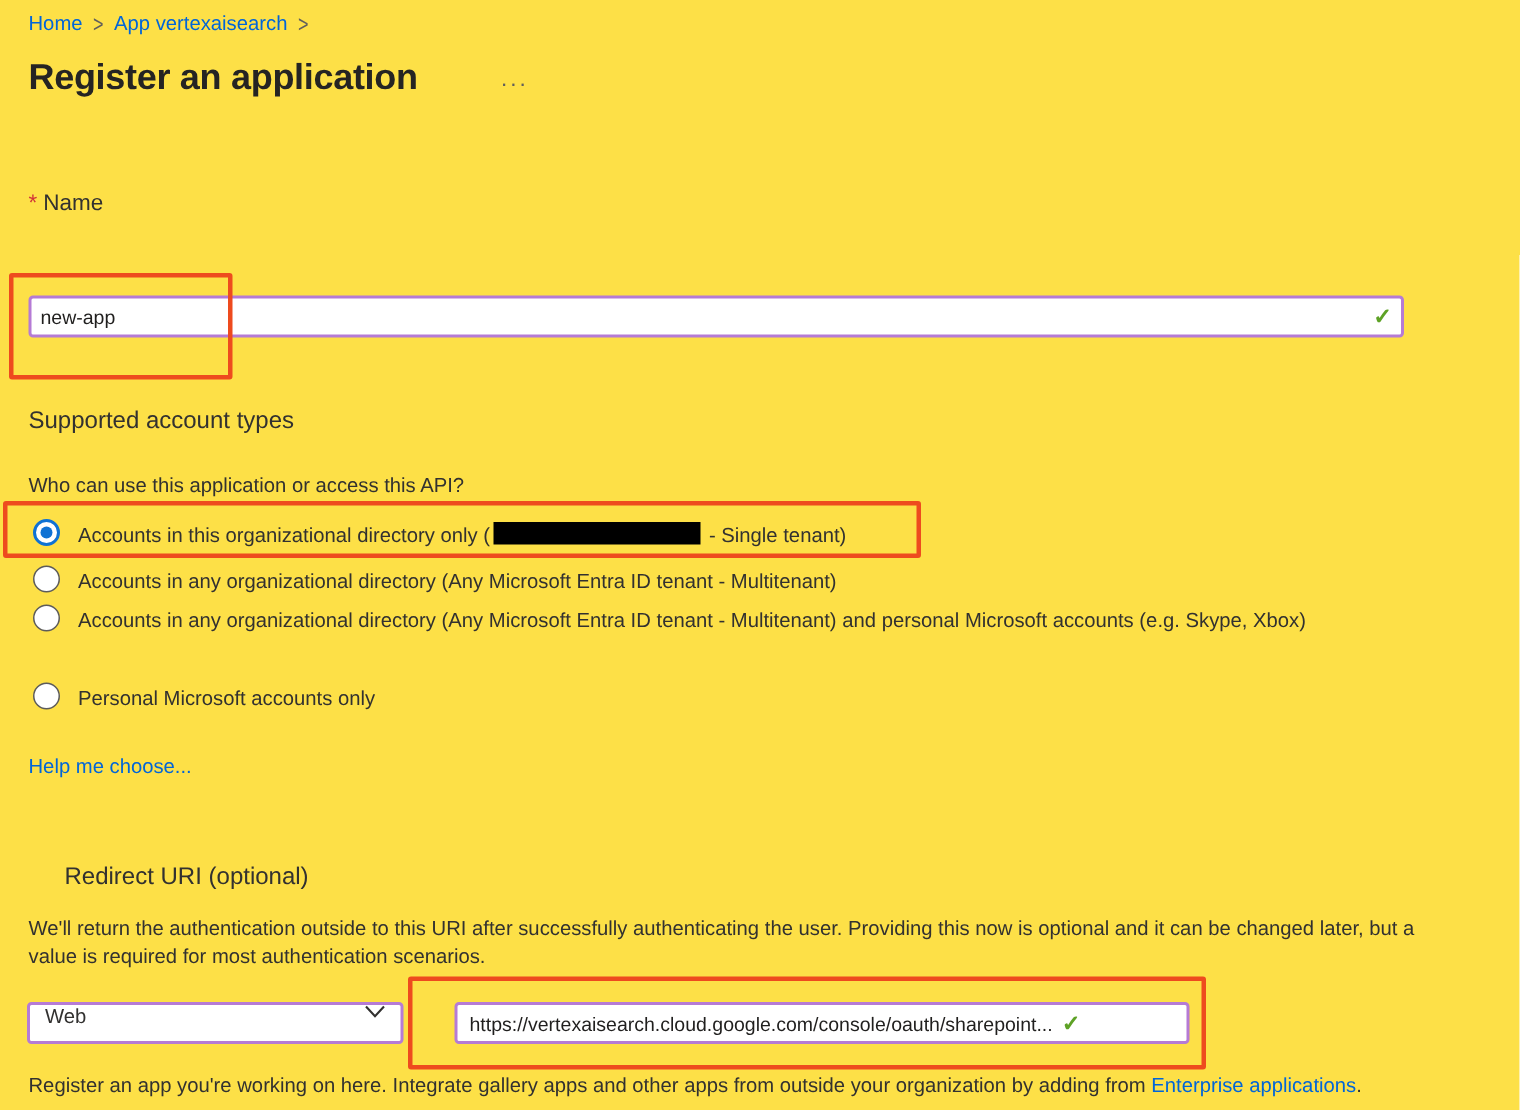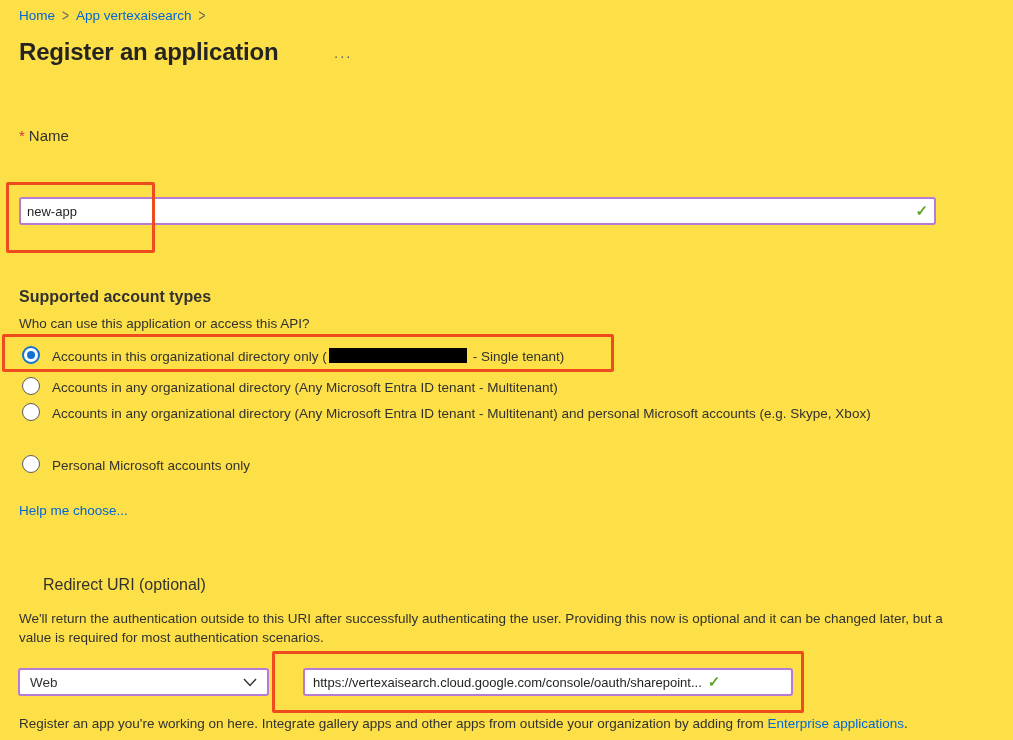--- a/index.html
+++ b/index.html
@@ -26,42 +26,42 @@
   .valid-check { color:#5ea226; font-size:15px; font-weight:700; flex:none; }
 
   
   .annot { position:absolute; border:3px solid #ee4b1e; border-radius:2px; pointer-events:none; }
   .annot-name { left:6px; top:182px; width:149px; height:71px; }
   .annot-radio { left:2px; top:334px; width:612px; height:38px; }
   .annot-uri { left:272px; top:651px; width:532px; height:62px; }
 
   
   .section-heading { position:absolute; left:19px; font-size:16px; font-weight:400; color:#323130; }
-  .heading-accounts { top:288px;font-weight:bold; }
+  .heading-accounts { top:272px; }
   .heading-redirect { top:576px;margin-left:24px; }
   .question { position:absolute; left:19px; top:316px; font-size:13.5px; }
 
   .radio-row { position:absolute; left:22px; display:flex; align-items:flex-start; gap:12px; font-size:13.5px; line-height:1.58; cursor:pointer; }
   .radio-row.r1 { top:345px; }
   .radio-row.r2 { top:376px; }
   .radio-row.r3 { top:402px; }
   .radio-row.r4 { top:454px; }
   .radio { width:18px; height:18px; border-radius:50%; border:1px solid #5c5b5a; flex:none; margin-top:1px; background:#fff; }
   .radio.selected { border:2px solid #0f72d4; position:relative; }
   .radio.selected::after { content:""; position:absolute; left:3px; top:3px; width:8px; height:8px; border-radius:50%; background:#0f72d4; }
   .radio-label { padding-top:1px; }
   .radio-row.r3 .radio-label { max-width:872px; }
   .redaction { display:inline-block; width:138px; height:15px; background:#000; vertical-align:-2px; margin:0 6px 0 2px; }
 
   .help-link { position:absolute; left:19px; top:503px; font-size:13.5px; color:#0065d9; text-decoration:none; cursor:pointer; }
 
   
   .redirect-desc { position:absolute; left:19px; top:609px; width:925px; font-size:13.5px; line-height:19px; }
   .platform-select { position:absolute; left:18px; top:668px; width:251px; height:28px; border:2px solid #b57bd5; border-radius:3px;
-                     display:flex; align-items:center; justify-content:space-between; padding:0 10px; font-size:13.5px; cursor:pointer; background:#fff; }
+                     display:flex; align-items:flex-start; justify-content:space-between; padding:0 10px; font-size:13.5px; cursor:pointer; background:#fff; }
   .uri-input { left:287px; top:668px; width:490px; height:28px; padding:0 8px; white-space:nowrap;margin-left:16px; }
   .uri-input .uri-text { overflow:hidden; }
   .uri-input .valid-check { margin-left:6px; }
 
   
   .footer-note { position:absolute; left:19px; top:716px; width:992px; font-size:13.5px; }
   .footer-note a { color:#0065d9; text-decoration:none; cursor:pointer; }
 </style>
 </head>
 <body>

